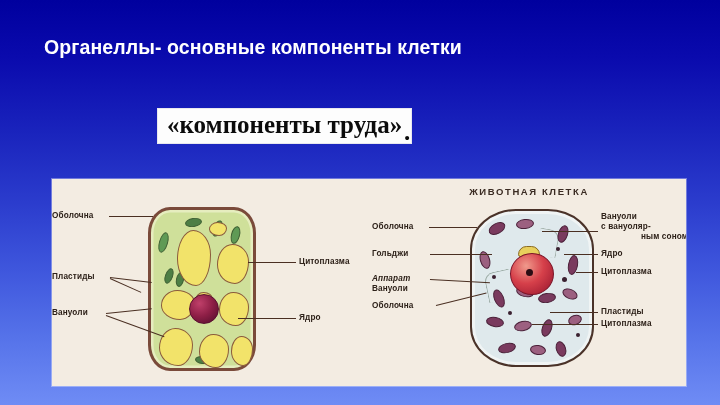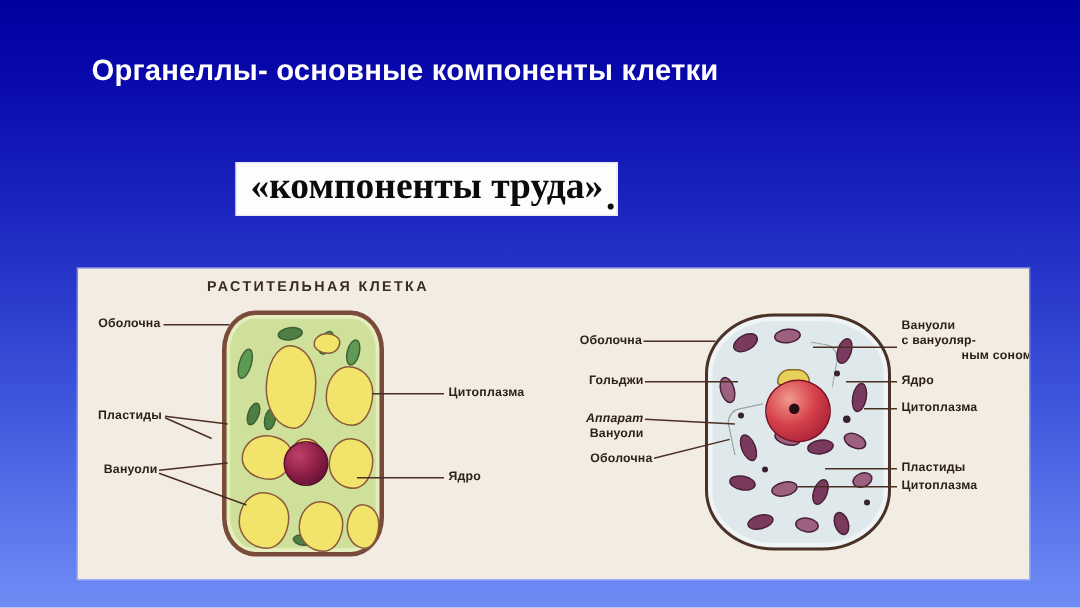--- a/index.html
+++ b/index.html
@@ -11,21 +11,20 @@
       #2b3ccd 50%, #3f57dd 67%, #5572e9 83%, #6f8cf5 100%);
     position:relative;
   }
 
   
   .slide-title{
     position:absolute; left:44px; top:36px;
     font-size:19.5px; font-weight:700; color:#ffffff;
     letter-spacing:.1px; white-space:nowrap;
     font-family:"Liberation Sans", sans-serif;
-    margin-left:17px;
   }
 
   
   .quote-band{
     position:absolute; left:157px; top:108px;
     background:#fdfdfd; padding:3px 9px 5px 9px;
     border:1px solid #e8e8ee;
   }
   .quote-band .quote-text{
     font-family:"Liberation Serif", serif;
@@ -111,38 +110,37 @@
     border-right:1.4px solid #9aa8a0; border-top:1.4px solid #9aa8a0;
     border-radius:0 10px 0 0; transform:rotate(10deg); opacity:.85;
   }
 
   
   .lbl{
     position:absolute; font-size:8.2px; font-weight:700;
     color:#2d2119; line-height:1.18; white-space:nowrap;
     font-family:"Liberation Sans", sans-serif; letter-spacing:.15px;
   }
-  .lbl.r{ text-align:right; }
+  .lbl.r{ }
   .leader{ position:absolute; background:#4a2f22; height:1.1px; }
   .leader.diag{ transform-origin:left center; }
 </style>
 </head>
 <body>
 
 <div class="slide-title">Органеллы- основные компоненты клетки</div>
 
 <div class="quote-band">
   <div class="quote-text">«компоненты труда»</div>
 </div>
 <div class="quote-period">.</div>
 
 <div class="figure-panel">
 
   <div class="panel-half plant">
-    <div class="fig-heading">РАСТИТЕЛЬНАЯ КЛЕТКА</div>
 
     <div class="cell plant-cell">
 
       <div class="org plast" style="left:8px;  top:22px; width:9px;  height:21px; transform:rotate(16deg);"></div>
       <div class="org plast dk" style="left:34px; top:8px;  width:17px; height:9px;  transform:rotate(-8deg);"></div>
       <div class="org plast" style="left:62px; top:10px; width:9px;  height:17px; transform:rotate(22deg);"></div>
       <div class="org plast" style="left:80px; top:16px; width:9px;  height:18px; transform:rotate(14deg);"></div>
       <div class="org plast dk" style="left:14px; top:58px; width:8px;  height:16px; transform:rotate(20deg);"></div>
       <div class="org plast dk" style="left:25px; top:62px; width:8px;  height:15px; transform:rotate(12deg);"></div>
       <div class="org plast" style="left:22px; top:100px;width:15px; height:8px;  transform:rotate(-14deg);"></div>
@@ -172,20 +170,21 @@
     <div class="leader" style="left:186px; top:139px; width:58px;"></div>
 
     <div class="lbl r" style="left:0px;  top:32px; width:55px;">Оболочна</div>
     <div class="lbl r" style="left:0px;  top:93px; width:56px;">Пластиды</div>
     <div class="lbl r" style="left:0px;  top:129px;width:53px;">Вануоли</div>
     <div class="lbl" style="left:247px;top:78px;">Цитоплазма</div>
     <div class="lbl" style="left:247px;top:134px;">Ядро</div>
   </div>
 
   <div class="panel-half animal">
+    <div class="fig-heading">ЖИВОТНАЯ КЛЕТКА</div>
 
     <div class="cell animal-cell">
       <div class="org golgi-fil"></div>
       <div class="org er-fil"></div>
 
       <div class="org chrom" style="left:16px; top:12px; width:18px; height:11px; transform:rotate(-28deg);"></div>
       <div class="org chrom lt" style="left:44px; top:8px;  width:18px; height:10px; transform:rotate(-6deg);"></div>
       <div class="org chrom" style="left:86px; top:14px; width:10px; height:18px; transform:rotate(18deg);"></div>
       <div class="org chrom lt" style="left:8px;  top:40px; width:10px; height:18px; transform:rotate(-16deg);"></div>
       <div class="org chrom" style="left:96px; top:44px; width:10px; height:20px; transform:rotate(10deg);"></div>

